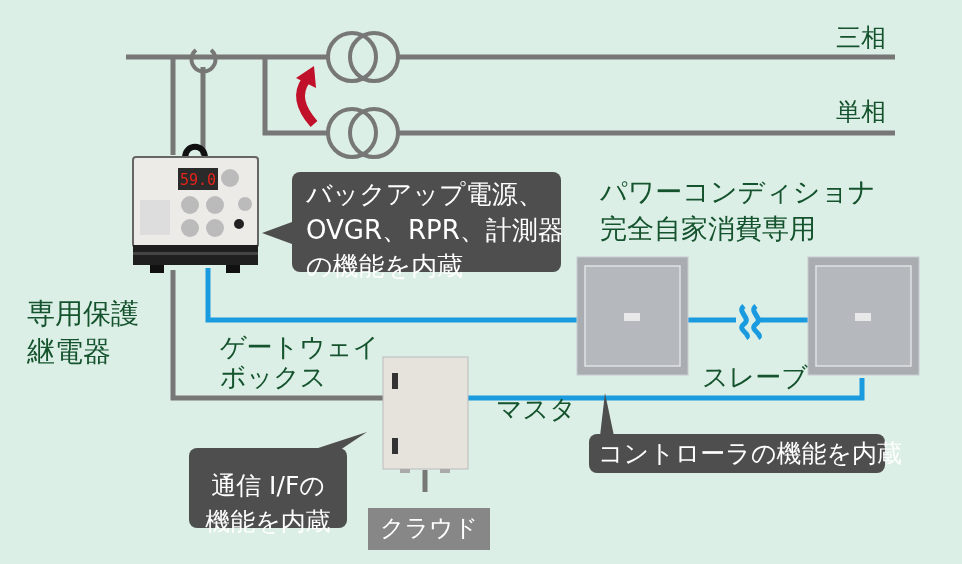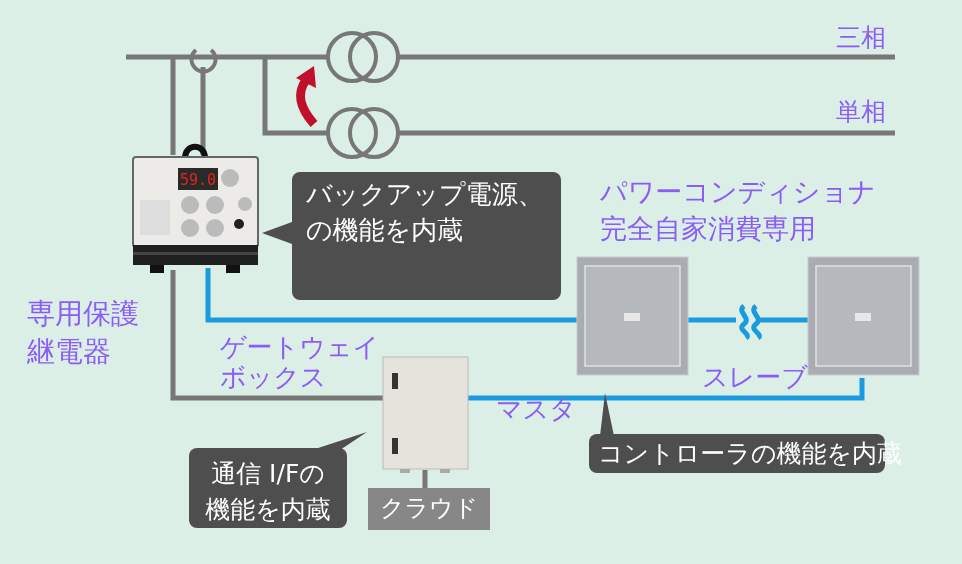--- a/index.html
+++ b/index.html
@@ -1,19 +1,19 @@
 <!DOCTYPE html>
 <html><head>
 <meta charset="utf-8">
 <style>
   html, body { margin:0; padding:0; }
   body { width:962px; height:564px; background:#dcefe6; position:relative; overflow:hidden;
          font-family:"DejaVu Sans", sans-serif; }
   #stage { position:absolute; left:0; top:0; width:962px; height:564px; }
-  .lbl { position:absolute; color:#8b5cf6; font-size:25px; line-height:31px; white-space:nowrap; }
+  .lbl { position:absolute; color:#14532d; font-size:25px; line-height:31px; white-space:nowrap; }
   .bubble { position:absolute; background:#4e4e4e; color:#fff; border-radius:8px; font-size:26px; line-height:36px; white-space:nowrap; }
   .tagbox { position:absolute; background:#878787; color:#fff; font-size:24px; line-height:40px; text-align:center; }
 </style>
 </head>
 <body>
 
 <svg id="stage" width="962" height="564">
 
   <g stroke="#777" stroke-width="5" fill="none">
     <line x1="126" y1="57" x2="328" y2="57"></line>
@@ -98,38 +98,39 @@
 </svg>
 
 <div class="lbl" style="left:836px;top:22px;">三相</div>
 <div class="lbl" style="left:836px;top:96px;">単相</div>
 
 <div class="lbl" style="left:27px;top:295px;font-size:28px;line-height:38px;">
   <div>専用保護</div>
   <div>継電器</div>
 </div>
 
-<div class="bubble" style="left:292px;top:172px;width:269px;height:128px;padding:4px 0 0 14px;box-sizing:border-box;">
+<div class="bubble" style="left:292px;top:172px;width:269px;height:100px;padding:4px 0 0 14px;box-sizing:border-box;">
   <div>バックアップ電源、</div>
+  <div>OVGR、RPR、計測器</div>
   <div>の機能を内蔵</div>
 </div>
 
 <div class="lbl" style="left:600px;top:173px;font-size:27px;line-height:37px;">
   <div>パワーコンディショナ</div>
   <div>完全自家消費専用</div>
 </div>
 
 <div class="lbl" style="left:220px;top:332px;font-size:26px;line-height:30px;">
   <div>ゲートウェイ</div>
   <div>ボックス</div>
 </div>
 
 <div class="lbl" style="left:496px;top:358px;font-size:26px;margin-top:36px;">マスタ</div>
 <div class="lbl" style="left:702px;top:362px;font-size:26px;">スレーブ</div>
 
 <div class="bubble" style="left:589px;top:434px;width:296px;height:39px;line-height:39px;padding-left:9px;box-sizing:border-box;font-size:25px;">コントローラの機能を内蔵</div>
 
-<div class="bubble" style="left:189px;top:448px;width:158px;height:80px;font-size:25px;line-height:36px;text-align:center;padding-top:8px;box-sizing:border-box;">
+<div class="bubble" style="left:189px;top:448px;width:158px;height:80px;font-size:25px;line-height:36px;text-align:center;padding-top:20px;box-sizing:border-box;">
   <div>通信 I/Fの</div>
   <div>機能を内蔵</div>
 </div>
 
-<div class="tagbox" style="left:368px;top:488px;width:122px;height:42px;">クラウド</div>
+<div class="tagbox" style="left:368px;top:508px;width:122px;height:42px;">クラウド</div>
 
 </body></html>

